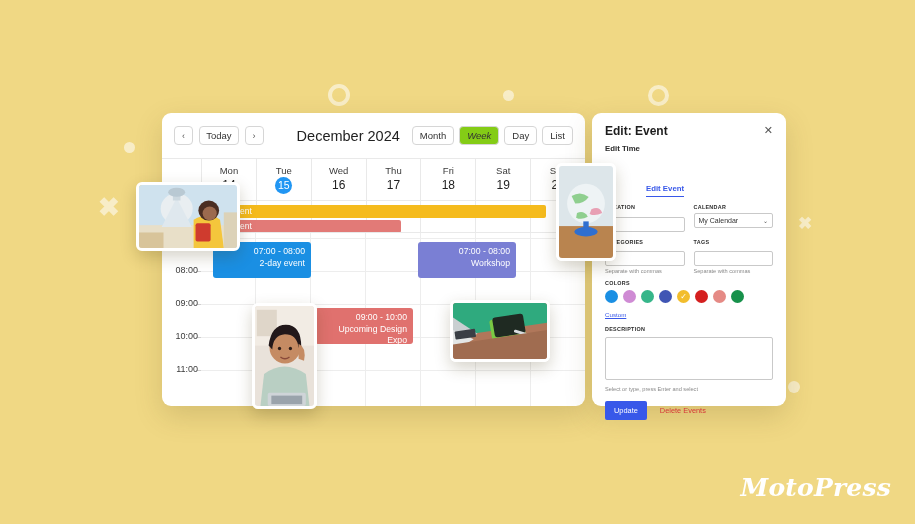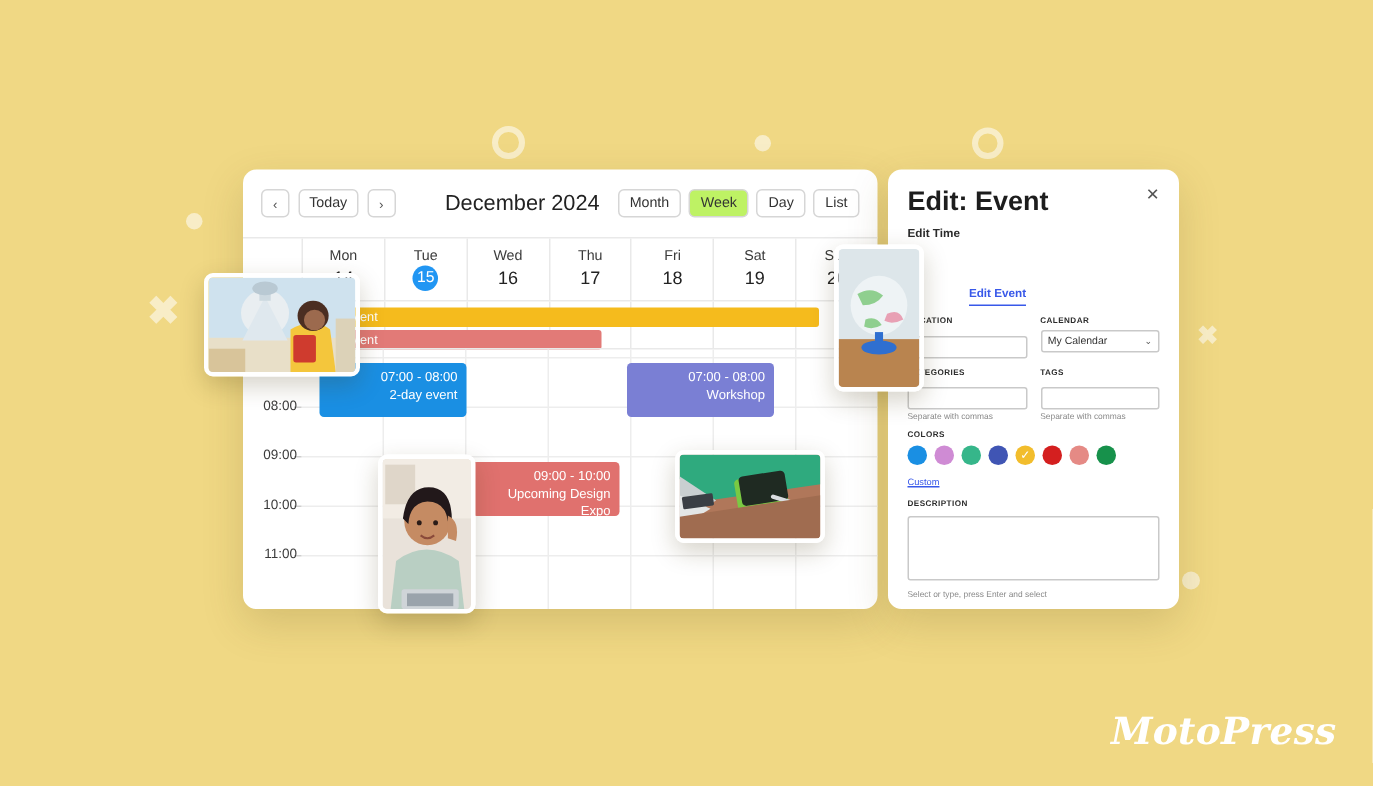--- a/index.html
+++ b/index.html
@@ -60,21 +60,21 @@
     padding: 0 7px;
     font-size: 9.5px;
     color: #333;
     display: flex;
     align-items: center;
     justify-content: center;
     cursor: pointer;
     white-space: nowrap;
   }
   .tb-btn.arrow { padding: 0 5px; font-size: 9px; color: #555; }
-  .tb-btn.active { background: #bef264; }
+  .tb-btn.active { background: #84cc16; font-style: italic; }
   .cal-title {
     font-size: 14.5px;
     color: #222;
     margin-left: 27px;
     white-space: nowrap;
   }
   .tb-spacer { flex: 1 1 auto; }
   .tb-right { display: flex; gap: 5px; }
 
   
@@ -180,21 +180,21 @@
     width: 194px; height: 293px;
     background: #ffffff;
     border-radius: 9px;
     box-shadow: 0 10px 28px rgba(90,70,20,0.18);
     z-index: 12;
     padding: 11px 13px 0 13px;
   }
   .panel-head {
     display: flex; align-items: flex-start; justify-content: space-between;
   }
-  .panel-title { font-size: 18px; font-weight: 700; color: #1d1d1d; }
+  .panel-title { font-size: 12px; font-weight: 700; color: #1d1d1d; }
   .panel-close { font-size: 11px; color: #555; cursor: pointer; line-height: 12px; }
   .panel-tabs { display: flex; gap: 6px; margin-top: 6px; }
   .p-tab {
     font-size: 7.8px; font-weight: 700; color: #2b2b2b;
     padding-bottom: 3px; cursor: pointer;
   }
   .p-tab.active { color: #3858e9; border-bottom: 1.5px solid #3858e9; margin-top: 40px; }
   .field-row { display: flex; gap: 9px; margin-top: 7px; }
   .field { flex: 1 1 0; min-width: 0; }
   .f-label {
@@ -505,16 +505,20 @@
       </div>
       <span class="link-custom">Custom</span>
     </div>
 
     <div style="margin-top:5px;">
       <span class="f-label">DESCRIPTION</span>
       <textarea class="desc-box" style=""></textarea>
       <span class="f-hint">Select or type, press Enter and select</span>
     </div>
 
+    <div class="panel-actions">
+      <button class="btn-update">Update</button>
+      <button class="btn-delete">Delete Events</button>
+    </div>
   </div>
 
   <div id="brand">MotoPress</div>
 </div>
 
 </body></html>

